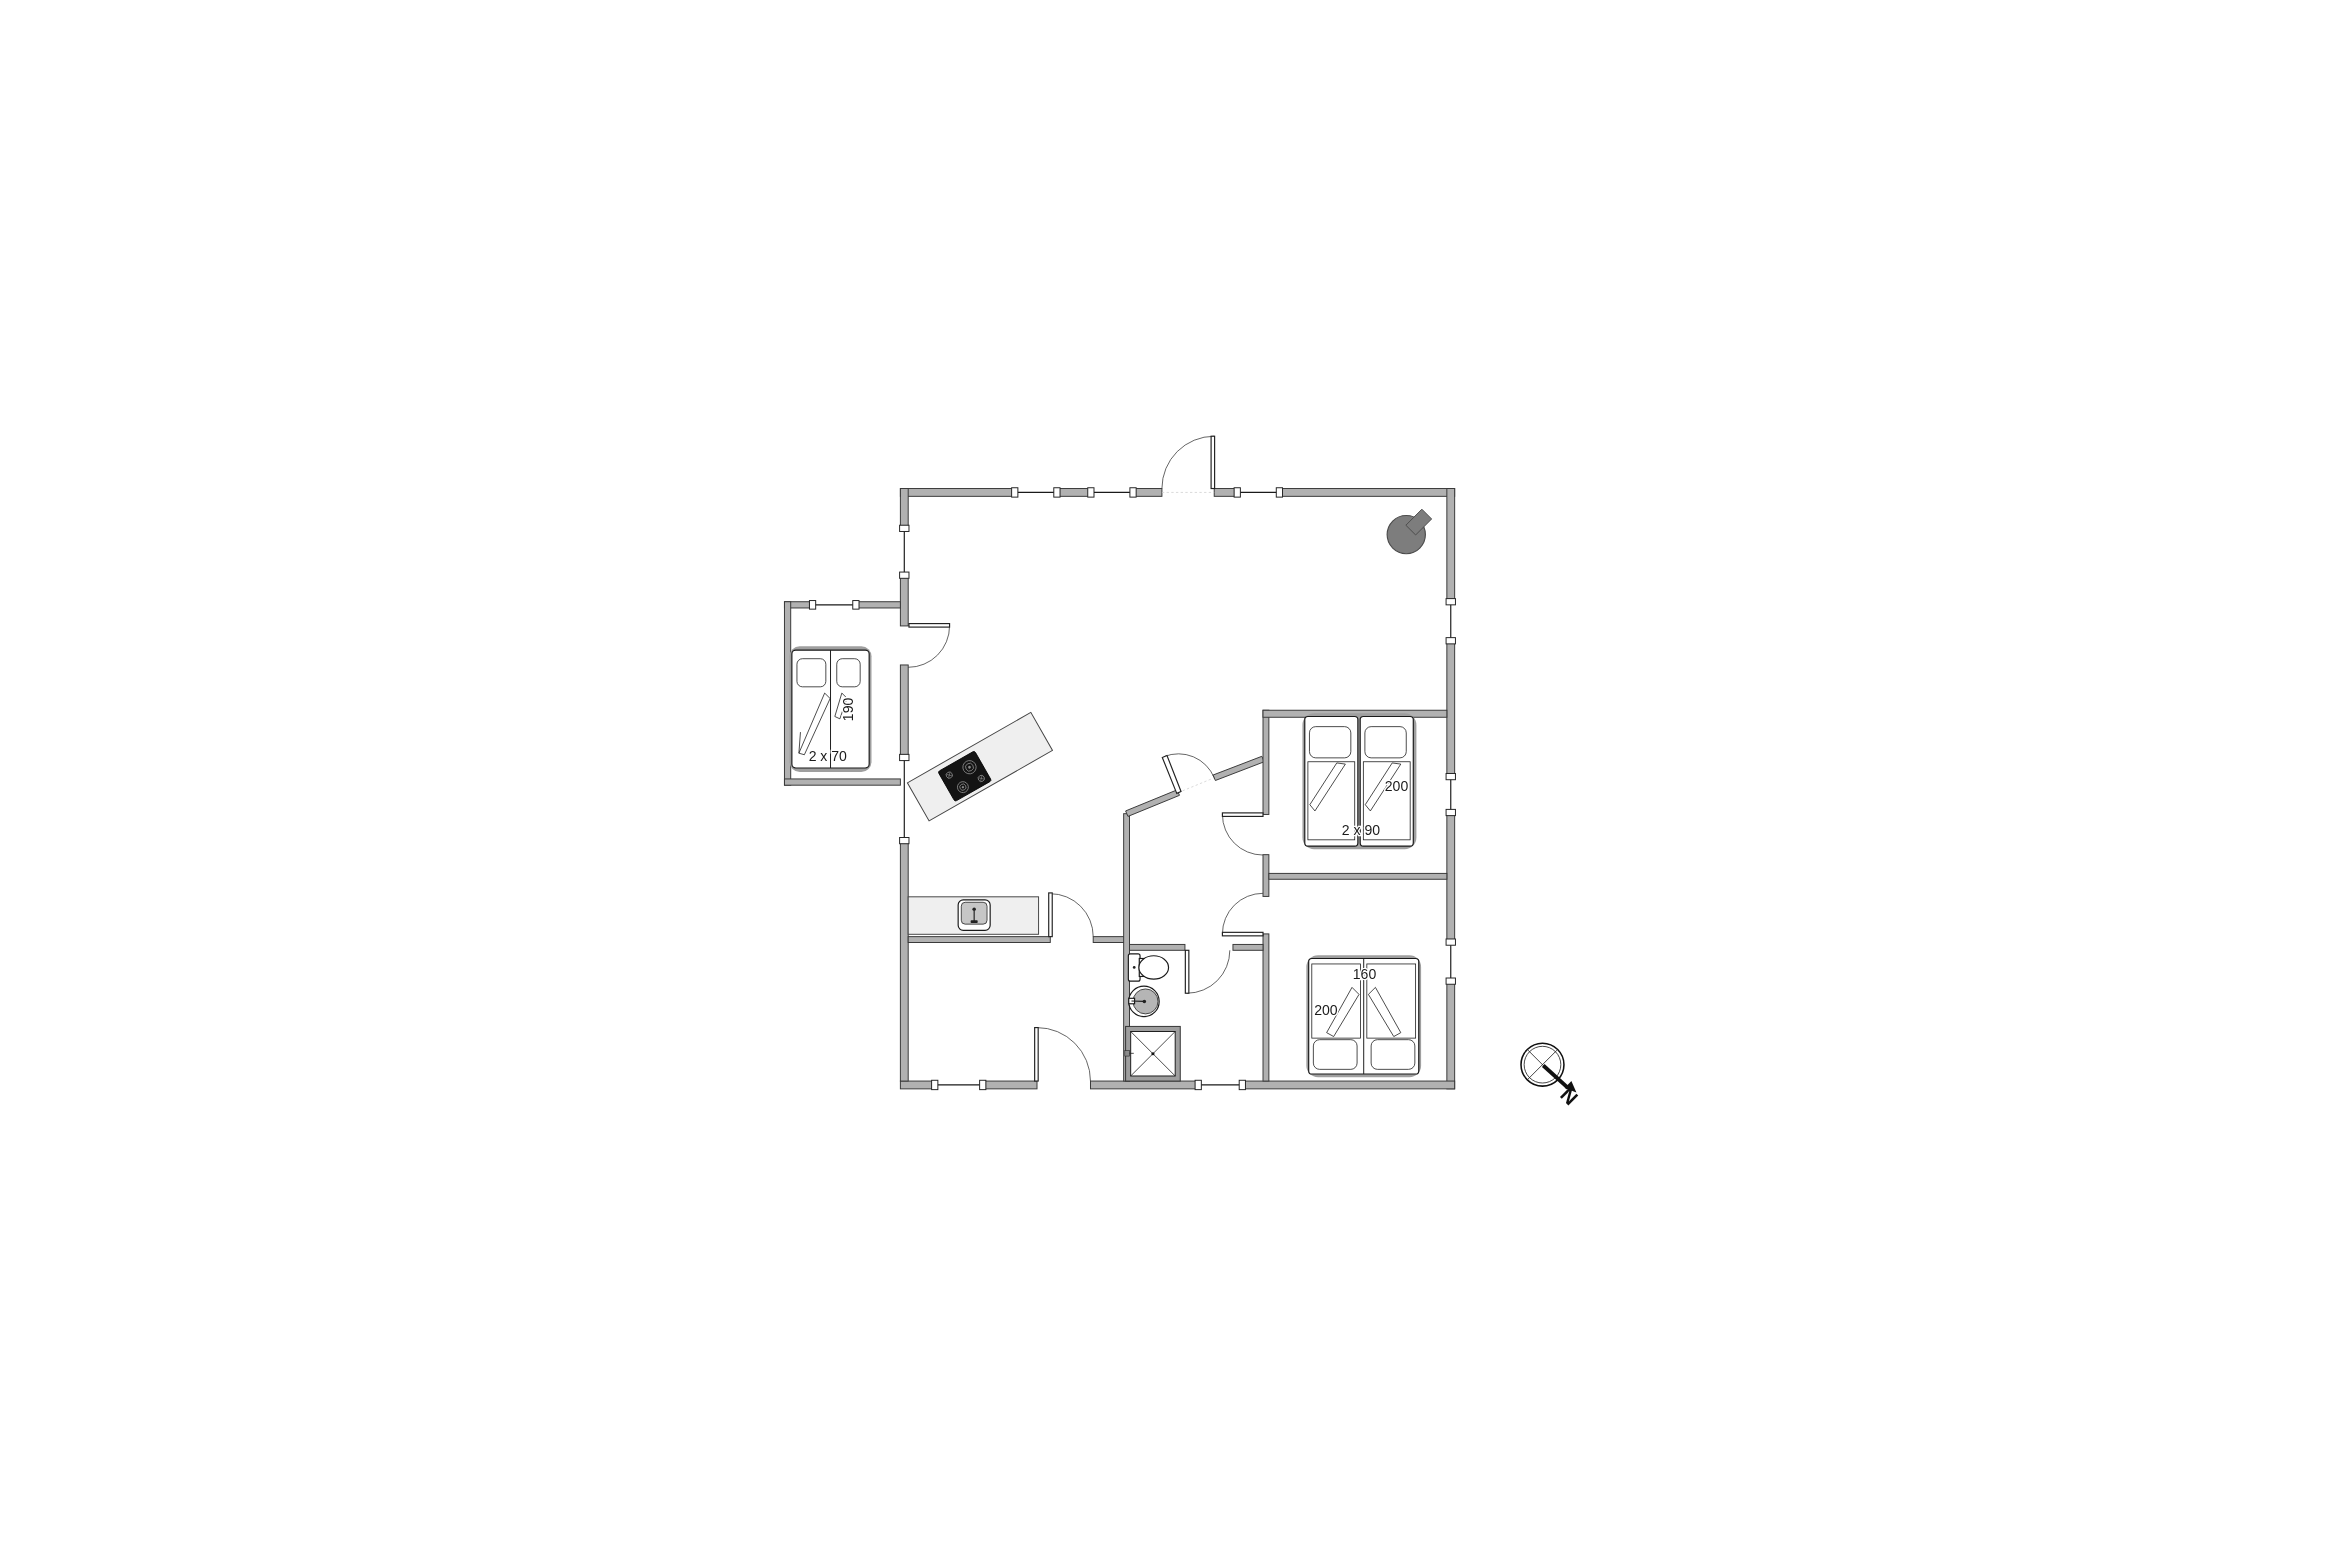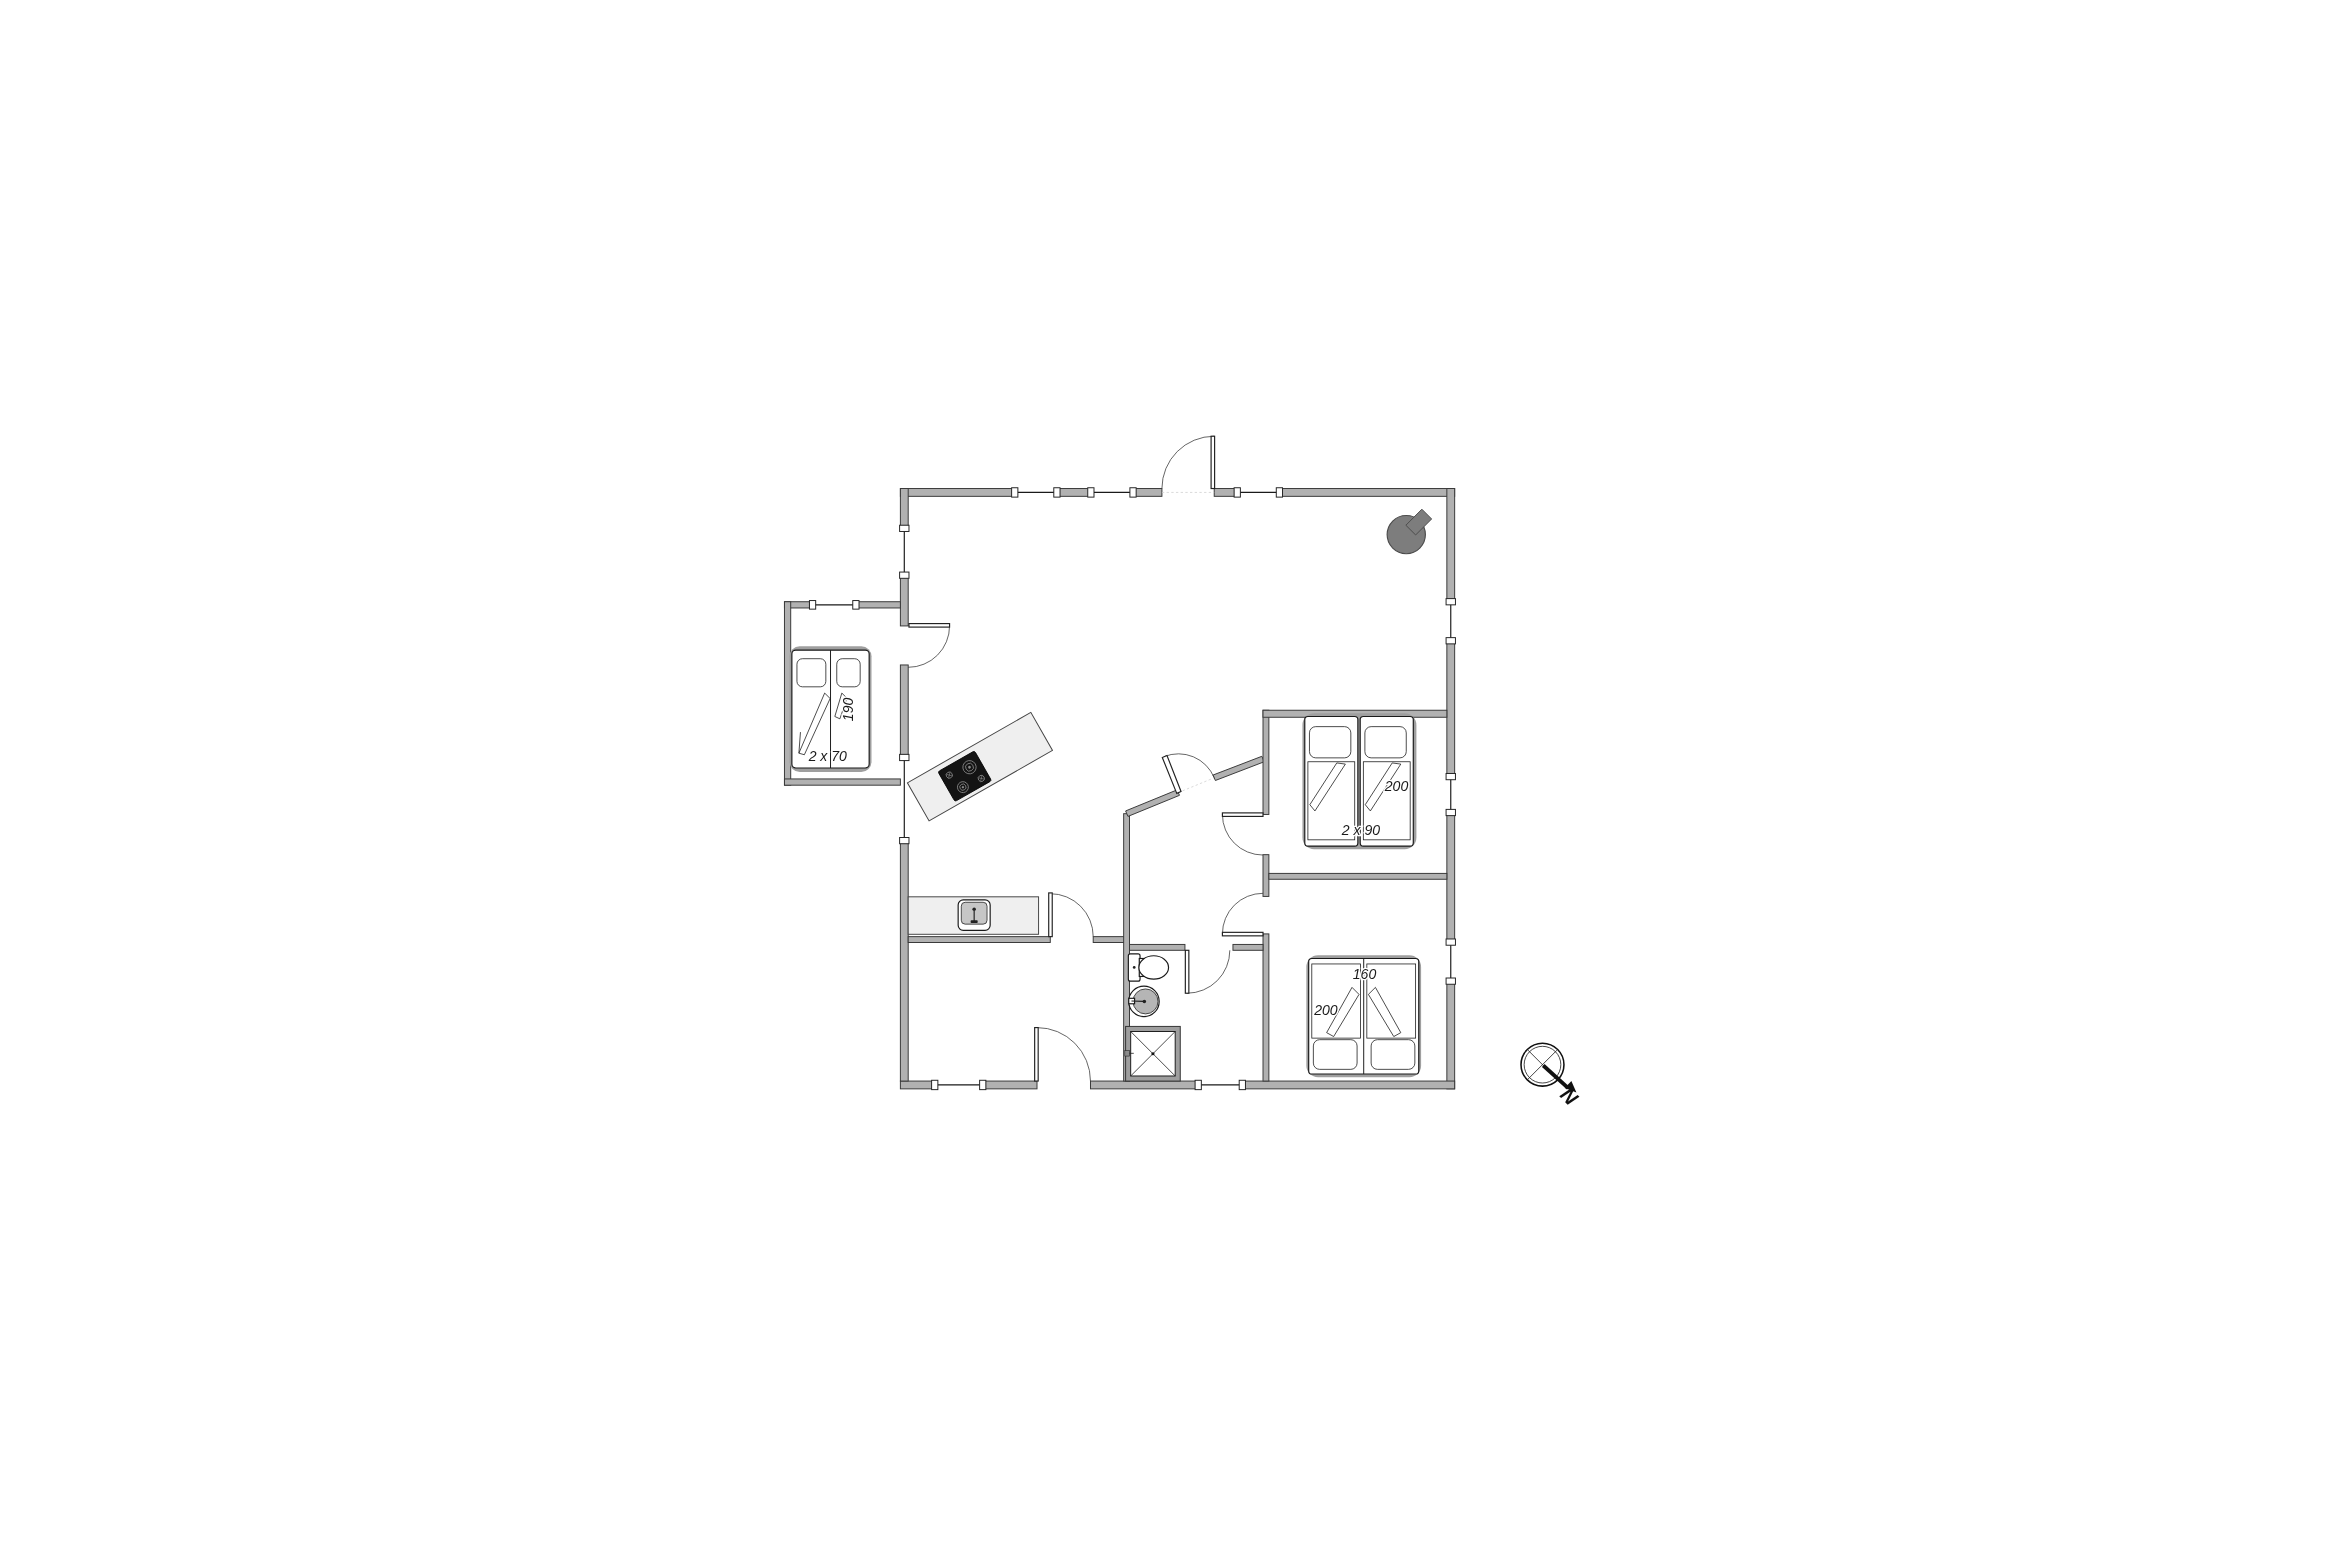--- a/index.html
+++ b/index.html
@@ -1,17 +1,17 @@
 <!DOCTYPE html>
 <html style="--wall-fill: #b1b1b1; --wall-stroke: #383838; --window-line: #1a1a1a; --counter-fill: #efefef; --cooktop-fill: #141414; --burner-ring: #8a8a8a; --stove-fill: #7d7d7d; --stove-stroke: #4c4c4c; --sink-inner: #c6c6c6; --shower-frame: #9e9e9e; --bed-backing: #9f9f9f; --label: #1b1b1b;font-size:12.5px"><head>
 <meta charset="utf-8">
 <style>
   html,body{margin:0;padding:0;background:#ffffff;}
   body{font-family:"Liberation Sans", sans-serif;}
-  .stage{width:100vw;height:100vh;display:flex;align-items:center;justify-content:center;background:#fff;font-style:italic;}
+  .stage{width:100vw;height:100vh;display:flex;align-items:center;justify-content:center;background:#fff;}
   svg{width:100%;height:100%;max-width:1171px;display:block;margin:0 auto;}
   .wall{fill:var(--wall-fill,#b1b1b1);stroke:var(--wall-stroke,#333);stroke-width:2.5;}
   .iwall{fill:var(--wall-fill,#b1b1b1);stroke:var(--wall-stroke,#333);stroke-width:2.5;}
   .win-line{stroke:var(--window-line,#1a1a1a);stroke-width:3;}
   .win-cap{fill:#ffffff;stroke:#222;stroke-width:2.5;}
   .leaf{fill:#ffffff;stroke:#222;stroke-width:3;}
   .arc{fill:none;stroke:#3a3a3a;stroke-width:2;}
   .thresh{stroke:#cfcfcf;stroke-width:2;stroke-dasharray:6 6;fill:none;}
   .furn{fill:#ffffff;stroke:#1a1a1a;stroke-width:3;}
   .thin{fill:none;stroke:#1a1a1a;stroke-width:2;}

